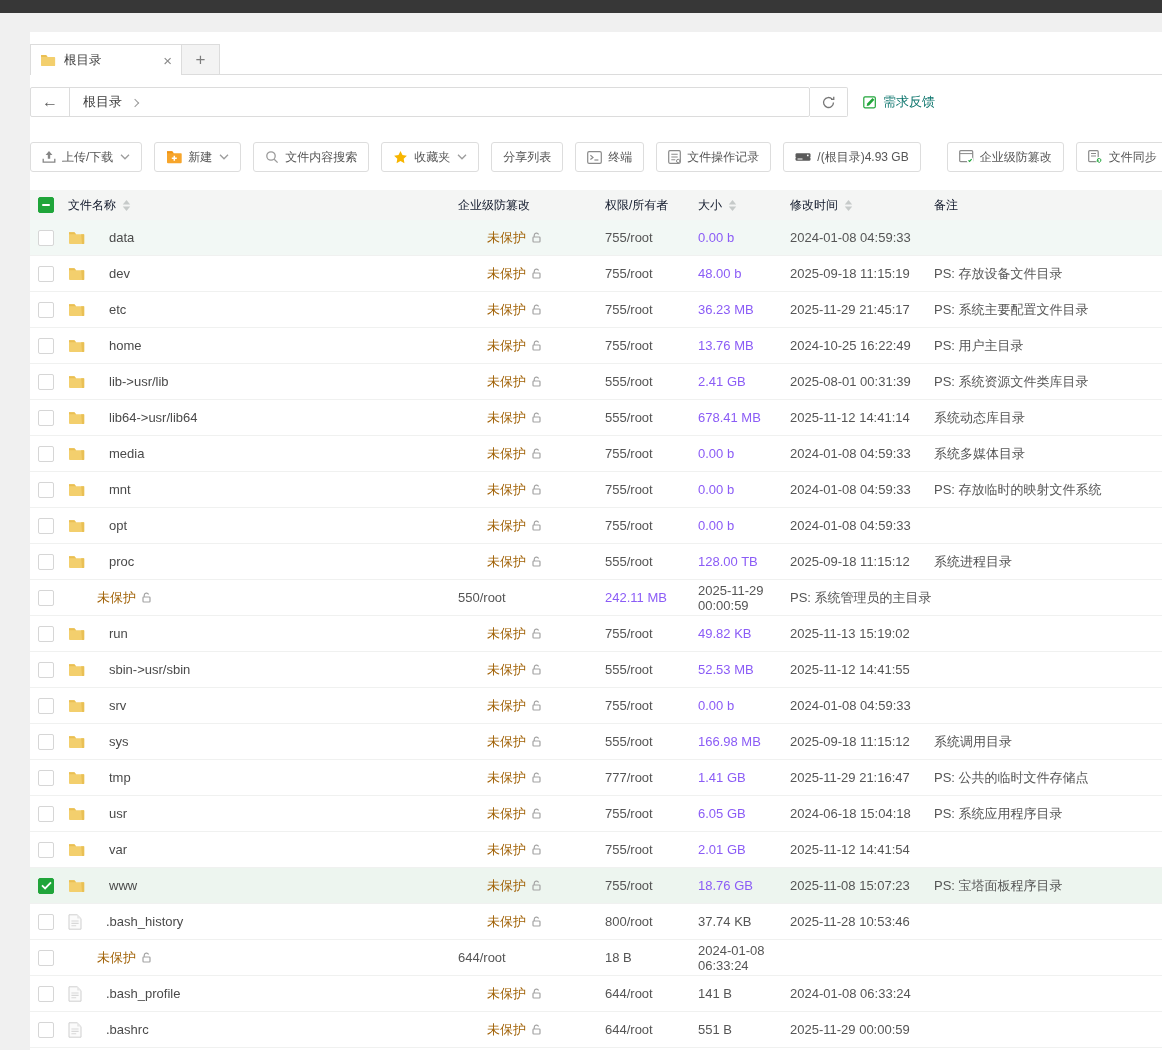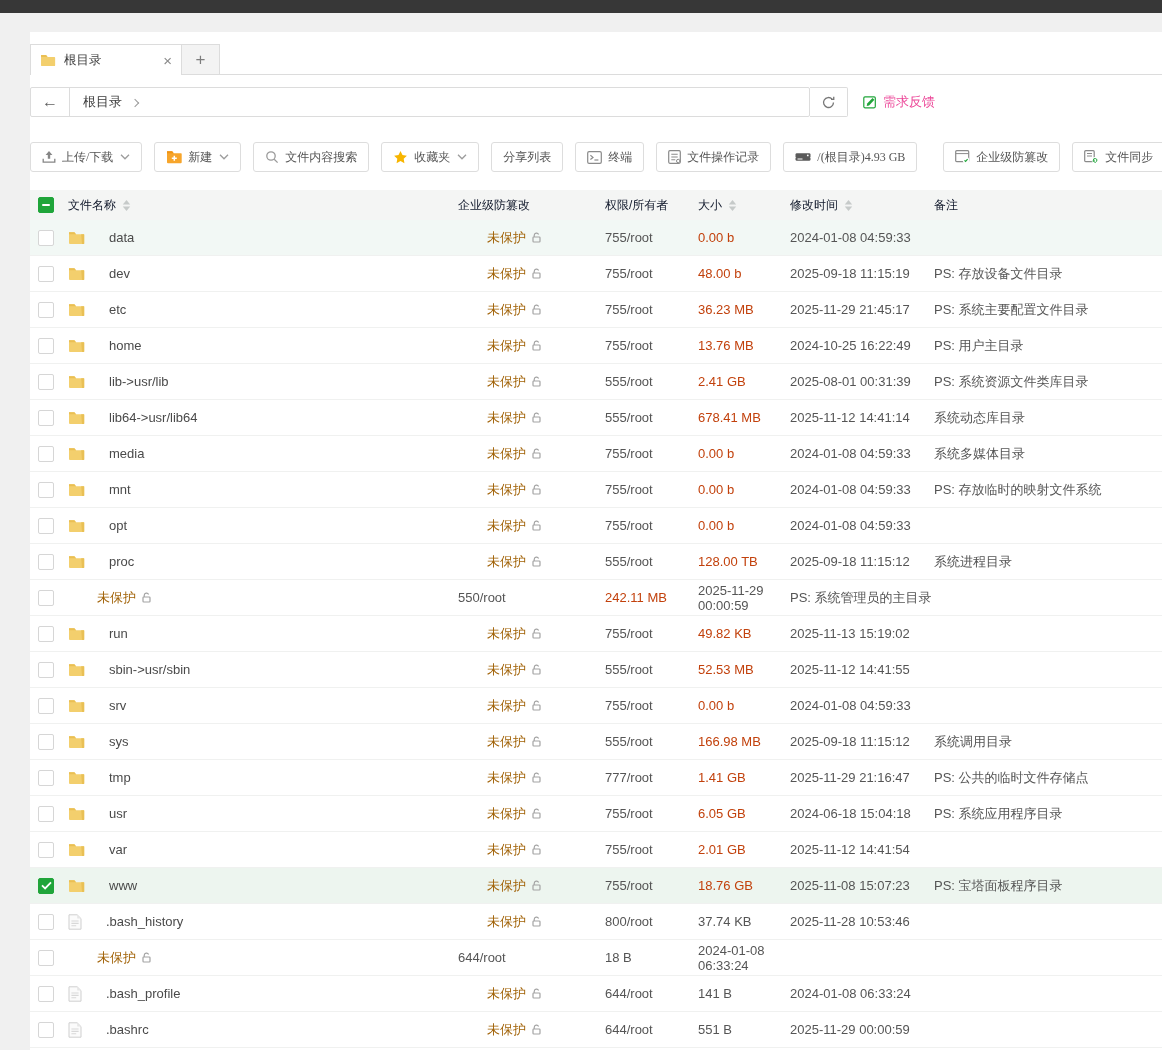--- a/index.html
+++ b/index.html
@@ -27,29 +27,29 @@
   }
 
   
   .navbar { margin-top:12px; height:30px; display:flex; align-items:center; }
   .nav-box { display:flex; height:30px; width:780px; border:1px solid #dcdcdc; border-radius:2px; background:#fff; }
   .nav-back { width:39px; border-right:1px solid #dcdcdc; display:flex; align-items:center; justify-content:center; color:#5f5f5f; font-size:16px; cursor:pointer; }
   .breadcrumb { display:flex; align-items:center; gap:10px; padding:0 13px; font-size:13px; color:#3c3c3c; }
   .crumb { cursor:pointer; }
   .chev-right { width:6px; height:6px; border-top:1.5px solid #9a9a9a; border-right:1.5px solid #9a9a9a; transform:rotate(45deg); margin-top:1px; }
   .nav-refresh { width:38px; height:30px; border:1px solid #dcdcdc; border-left:none; border-radius:0 2px 2px 0; display:flex; align-items:center; justify-content:center; cursor:pointer; background:#fff; }
-  .feedback { margin-left:15px; display:flex; gap:5px; color:#ec4899; font-size:13px; cursor:pointer; }
+  .feedback { margin-left:15px; display:flex; gap:5px; color:#0f766e; font-size:13px; cursor:pointer; }
 
   
   .toolbar { margin-top:25px; height:30px; display:flex; align-items:center; gap:12px; }
   .tb-btn {
     height:30px; border:1px solid #ddd; border-radius:3px; background:#fff;
     display:flex; align-items:center; gap:6px; padding:0 11px;
     font-size:12px; color:#555; cursor:pointer; white-space:nowrap;
-    font-family:Liberation Serif, serif;
+    font-family:Liberation Sans, sans-serif;
   }
   .tb-icon { display:flex; align-items:center; }
   .tb-caret { display:flex; align-items:center; margin-left:1px; }
   .tb-divider { width:1px; height:22px; background:#e2e2e2; margin:0 1px; }
 
   
   .grid-cols { display:grid; grid-template-columns:38px 390px 147px 93px 92px 144px 1fr; align-items:center; }
   .thead { margin-top:18px; height:30px; background:#f4f5f4; font-size:12px; color:#0f172a; }
   .th-flex { display:flex; align-items:center; gap:6px; cursor:pointer; }
   .sort { display:flex; flex-direction:column; gap:1px; }
@@ -58,21 +58,21 @@
   .row.sel { background:#edf5ef; }
   .cb {
     width:16px; height:16px; border:1px solid #d6d6d6; border-radius:2px; background:#fff;
     margin-left:8px; cursor:pointer; display:flex; align-items:center; justify-content:center;
   }
   .cb.checked { background:#20a53a; border-color:#20a53a; }
   .cb.indet   { background:#20a53a; border-color:#20a53a; }
   .cb-minus { width:8px; height:2px; background:#fff; border-radius:1px; }
   .cell-name { display:flex; align-items:center; gap:24px; color:#4a4a4a; cursor:pointer; }
   .cell-tamper { padding-left:29px; display:flex; align-items:center; gap:4px; color:#a16207; cursor:pointer; }
-  .cell-size.size-green { color:#c2410c; cursor:pointer; }
+  .cell-size.size-green { color:#8b5cf6; cursor:pointer; }
   .cell-note { color:#555; overflow:hidden; white-space:nowrap; }
   .icon-wrap { display:flex; align-items:center; }
 </style>
 </head>
 <body>
 
 <div class="topbar"></div>
 
 <div class="card">
 

